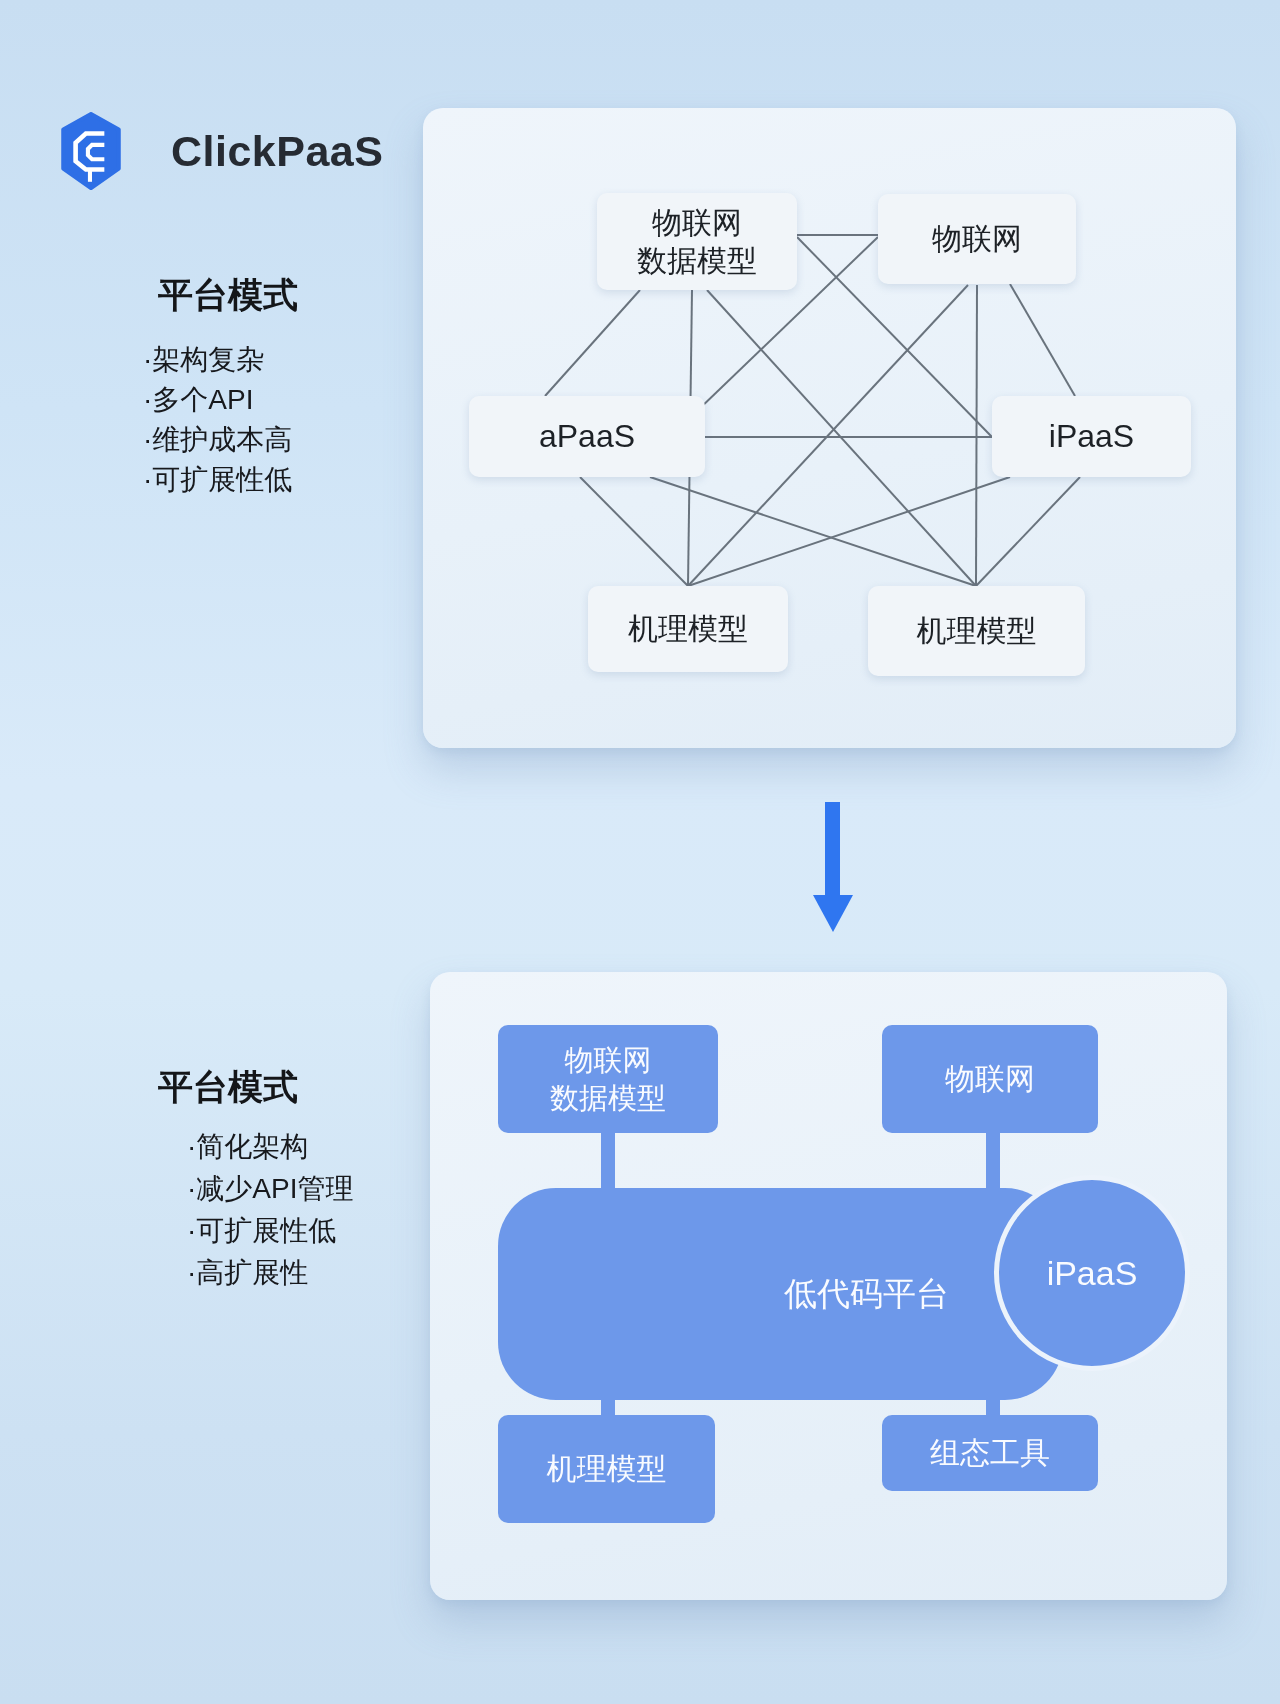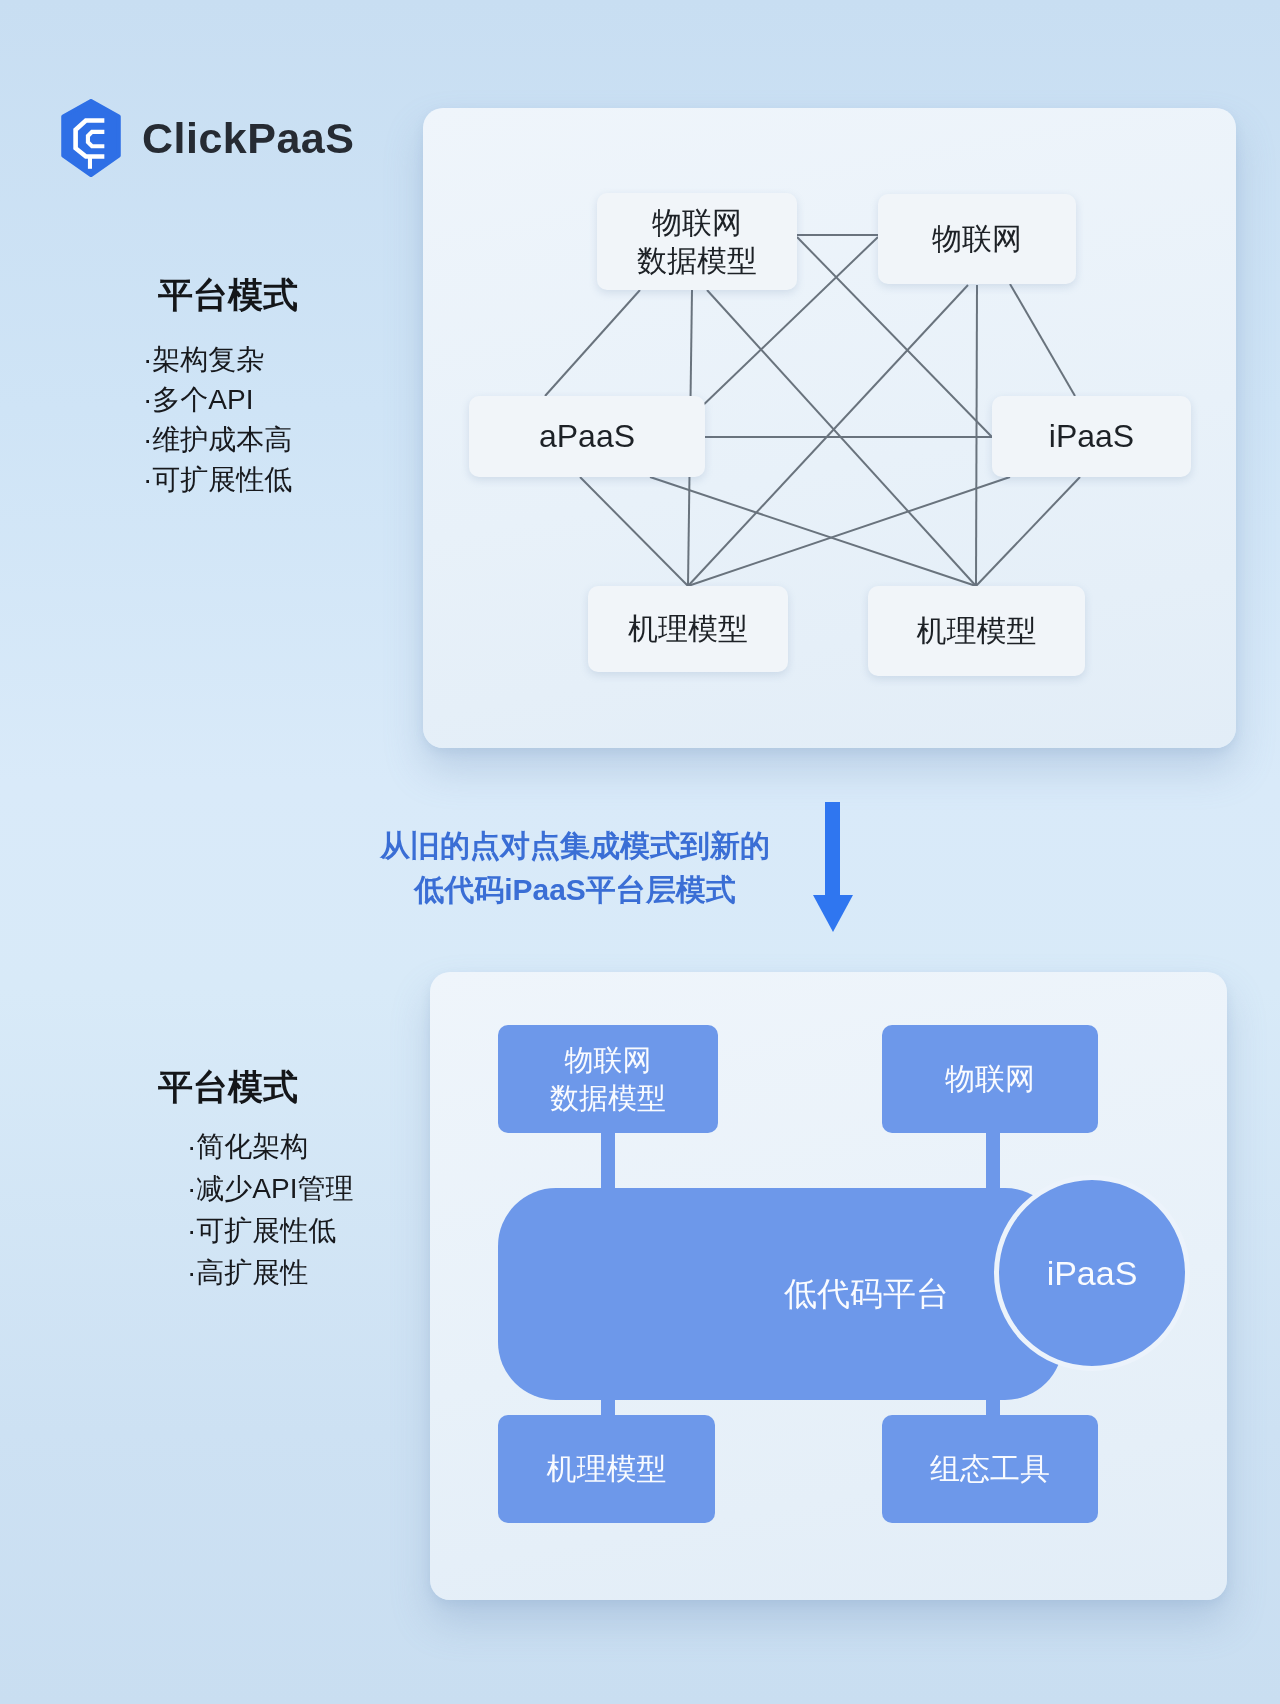--- a/index.html
+++ b/index.html
@@ -4,21 +4,21 @@
 <style>
   html,body{margin:0;padding:0;}
   .screen{
     position:relative;
     width:1280px;height:1704px;
     overflow:hidden;
     font-family:"Liberation Sans","DejaVu Sans",sans-serif;
     background:linear-gradient(180deg,#c8def2 0%,#cfe4f6 24%,#d9eaf9 46%,#d8eaf8 58%,#cde1f3 84%,#c9def1 100%);
   }
   
-  .logo{position:absolute;left:60px;top:99px;display:flex;align-items:center;}
+  .logo{position:absolute;left:60px;top:112px;display:flex;align-items:center;gap:29px;}
   .logo svg{width:62px;height:78px;display:block;}
   .logo .brand-name{
     margin-left:20px;font-size:43px;font-weight:700;color:#262b33;
     letter-spacing:.5px;line-height:78px;
   }
   
   .mode-title{position:absolute;left:158px;font-size:35px;font-weight:700;color:#141619;}
   .mode-title.trad{top:272px;}
   .mode-title.plat{top:1064px;}
   .bullets{position:absolute;left:143px;font-size:28px;color:#17191d;line-height:40px;}
@@ -135,24 +135,20 @@
       <span>iPaaS</span>
     </div>
     <div class="node" style="left:165px;top:478px;width:200px;height:86px;">
       <span>机理模型</span>
     </div>
     <div class="node" style="left:445px;top:478px;width:217px;height:90px;">
       <span>机理模型</span>
     </div>
   </div>
 
-  <div class="transition-text">
-    <div>从旧的点对点集成模式到新的</div>
-    <div>低代码iPaaS平台层模式</div>
-  </div>
   <div class="arrow-bar"></div>
   <div class="arrow-head"></div>
 
   <div class="mode-title plat">平台模式</div>
   <div class="bullets plat">
     <div>·简化架构</div>
     <div>·减少API管理</div>
     <div>·可扩展性低</div>
     <div>·高扩展性</div>
   </div>
@@ -177,18 +173,18 @@
     <div class="pill">
       <span>低代码平台</span>
     </div>
     <div class="circle">
       <span>iPaaS</span>
     </div>
 
     <div class="bnode" style="left:68px;top:443px;width:217px;height:108px;">
       <span>机理模型</span>
     </div>
-    <div class="bnode" style="left:452px;top:443px;width:216px;height:108px;">
+    <div class="bnode" style="left:452px;top:443px;width:216px;height:76px;">
       <span>组态工具</span>
     </div>
   </div>
 
 </div>
 
 </body></html>

